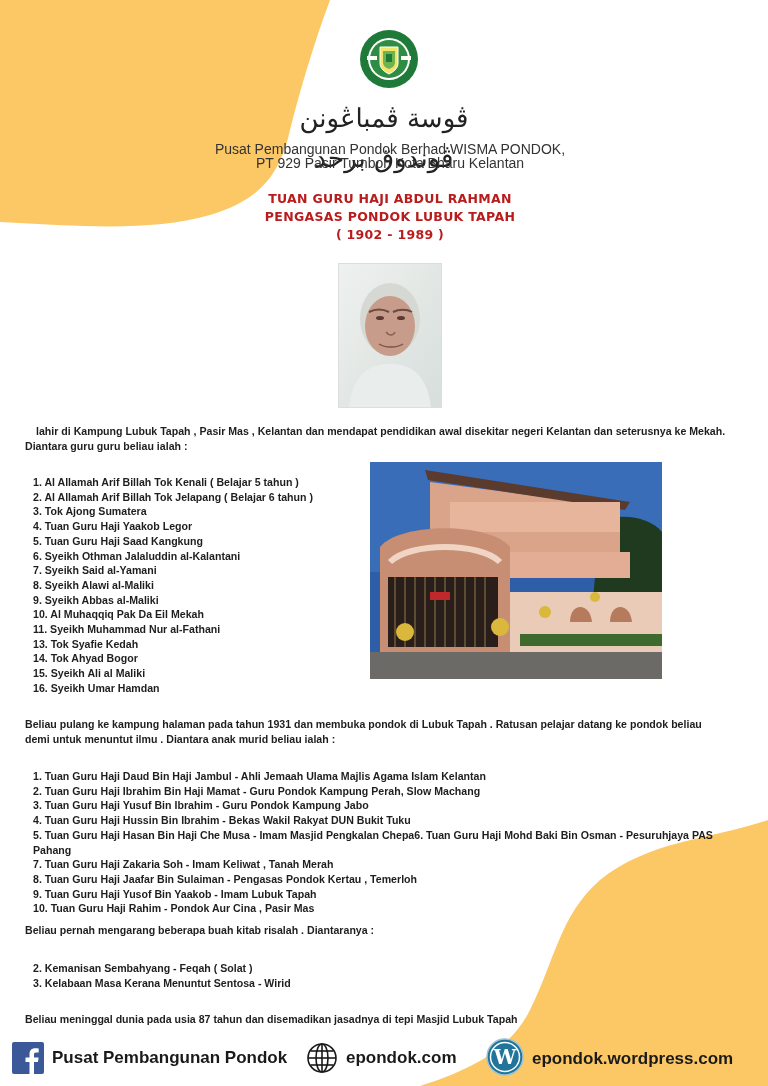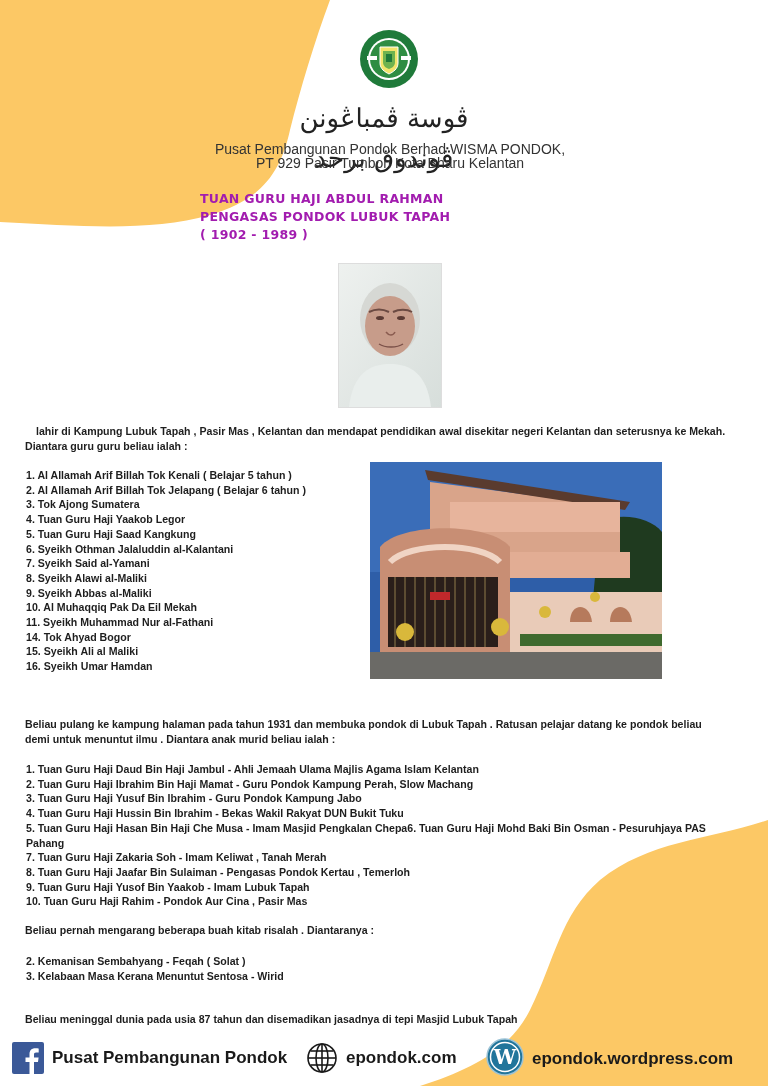--- a/index.html
+++ b/index.html
@@ -2,25 +2,25 @@
 <html><head>
 <meta charset="utf-8">
 <style>
   html, body { margin:0; padding:0; }
   body { width:768px; height:1086px; position:relative; overflow:hidden; background:#ffffff; font-family:"Liberation Sans", sans-serif; color:#1a1a1a; }
   .blob { position:absolute; z-index:0; }
   .page { position:relative; z-index:1; width:768px; height:832px; }
   .logo { position:absolute; left:359px; top:29px; width:60px; height:60px; }
   .arabic { position:absolute; left:262px; top:98px; width:244px; height:40px; text-align:center; font-family:"DejaVu Serif", serif; font-size:26px; color:#222; direction:rtl; letter-spacing:0px; line-height:40px; }
   .org { position:absolute; left:200px; top:142px; width:380px; text-align:center; font-size:14px; line-height:14px; color:#333; }
-  .title { position:absolute; left:200px; top:190px; width:380px; font-family:"DejaVu Sans", sans-serif; font-weight:bold; font-size:12.5px; line-height:18px; letter-spacing:0.3px; color:#a21caf; }
+  .title { position:absolute; left:200px; top:190px; width:380px; text-align:center; font-family:"DejaVu Sans", sans-serif; font-weight:bold; font-size:12.5px; line-height:18px; letter-spacing:0.3px; color:#b91c1c; }
   .portrait { position:absolute; left:338px; top:263px; width:102px; height:143px; border:1px solid #ddd; overflow:hidden; }
   .building { position:absolute; left:370px; top:462px; width:292px; height:217px; overflow:hidden; }
   .para { position:absolute; left:25px; font-size:10.6px; line-height:15px; font-weight:bold; color:#1e1e1e; }
-  .list { position:absolute; left:25px; margin:1px; padding:0; list-style:none; font-size:10.6px; line-height:14.7px; font-weight:bold; color:#1e1e1e; }
+  .list { position:absolute; left:25px; margin:8px; padding:0; list-style:none; font-size:10.6px; line-height:14.7px; font-weight:bold; color:#1e1e1e; }
   .list li { margin:0; padding:0; white-space:nowrap; }
   .footer { position:absolute; left:0; top:1038px; width:768px; height:40px; }
   .f-item { position:absolute; top:4px; display:flex; align-items:center; font-weight:bold; color:#1a1a1a; }
   .f-text { font-size:17px; white-space:nowrap; }
 </style>
 </head>
 <body>
 
 <svg class="blob" width="768" height="1086" viewBox="0 0 768 1086" style="left:0;top:0;">
   <path d="M0,0 L330,0 C315,40 300,90 290,130 C280,175 260,200 210,215 C150,232 80,226 0,222 Z" fill="#fcc865"></path>
@@ -86,20 +86,21 @@
     <li>2. Al Allamah Arif Billah Tok Jelapang ( Belajar 6 tahun )</li>
     <li>3. Tok Ajong Sumatera</li>
     <li>4. Tuan Guru Haji Yaakob Legor</li>
     <li>5. Tuan Guru Haji Saad Kangkung</li>
     <li>6. Syeikh Othman Jalaluddin al-Kalantani</li>
     <li>7. Syeikh Said al-Yamani</li>
     <li>8. Syeikh Alawi al-Maliki</li>
     <li>9. Syeikh Abbas al-Maliki</li>
     <li>10. Al Muhaqqiq Pak Da Eil Mekah</li>
     <li>11. Syeikh Muhammad Nur al-Fathani</li>
+    <li>13. Tok Syafie Kedah</li>
     <li>14. Tok Ahyad Bogor</li>
     <li>15. Syeikh Ali al Maliki</li>
     <li>16. Syeikh Umar Hamdan</li>
   </ul>
 
   <div class="building">
     <svg width="292" height="217" viewBox="0 0 292 217">
       <rect width="292" height="217" fill="#2e5ea8"></rect>
       <rect x="0" y="0" width="292" height="110" fill="#3a6db8"></rect>
       <path d="M230,60 C250,50 280,55 292,70 L292,170 L220,170 Z" fill="#1f3a1f"></path>

